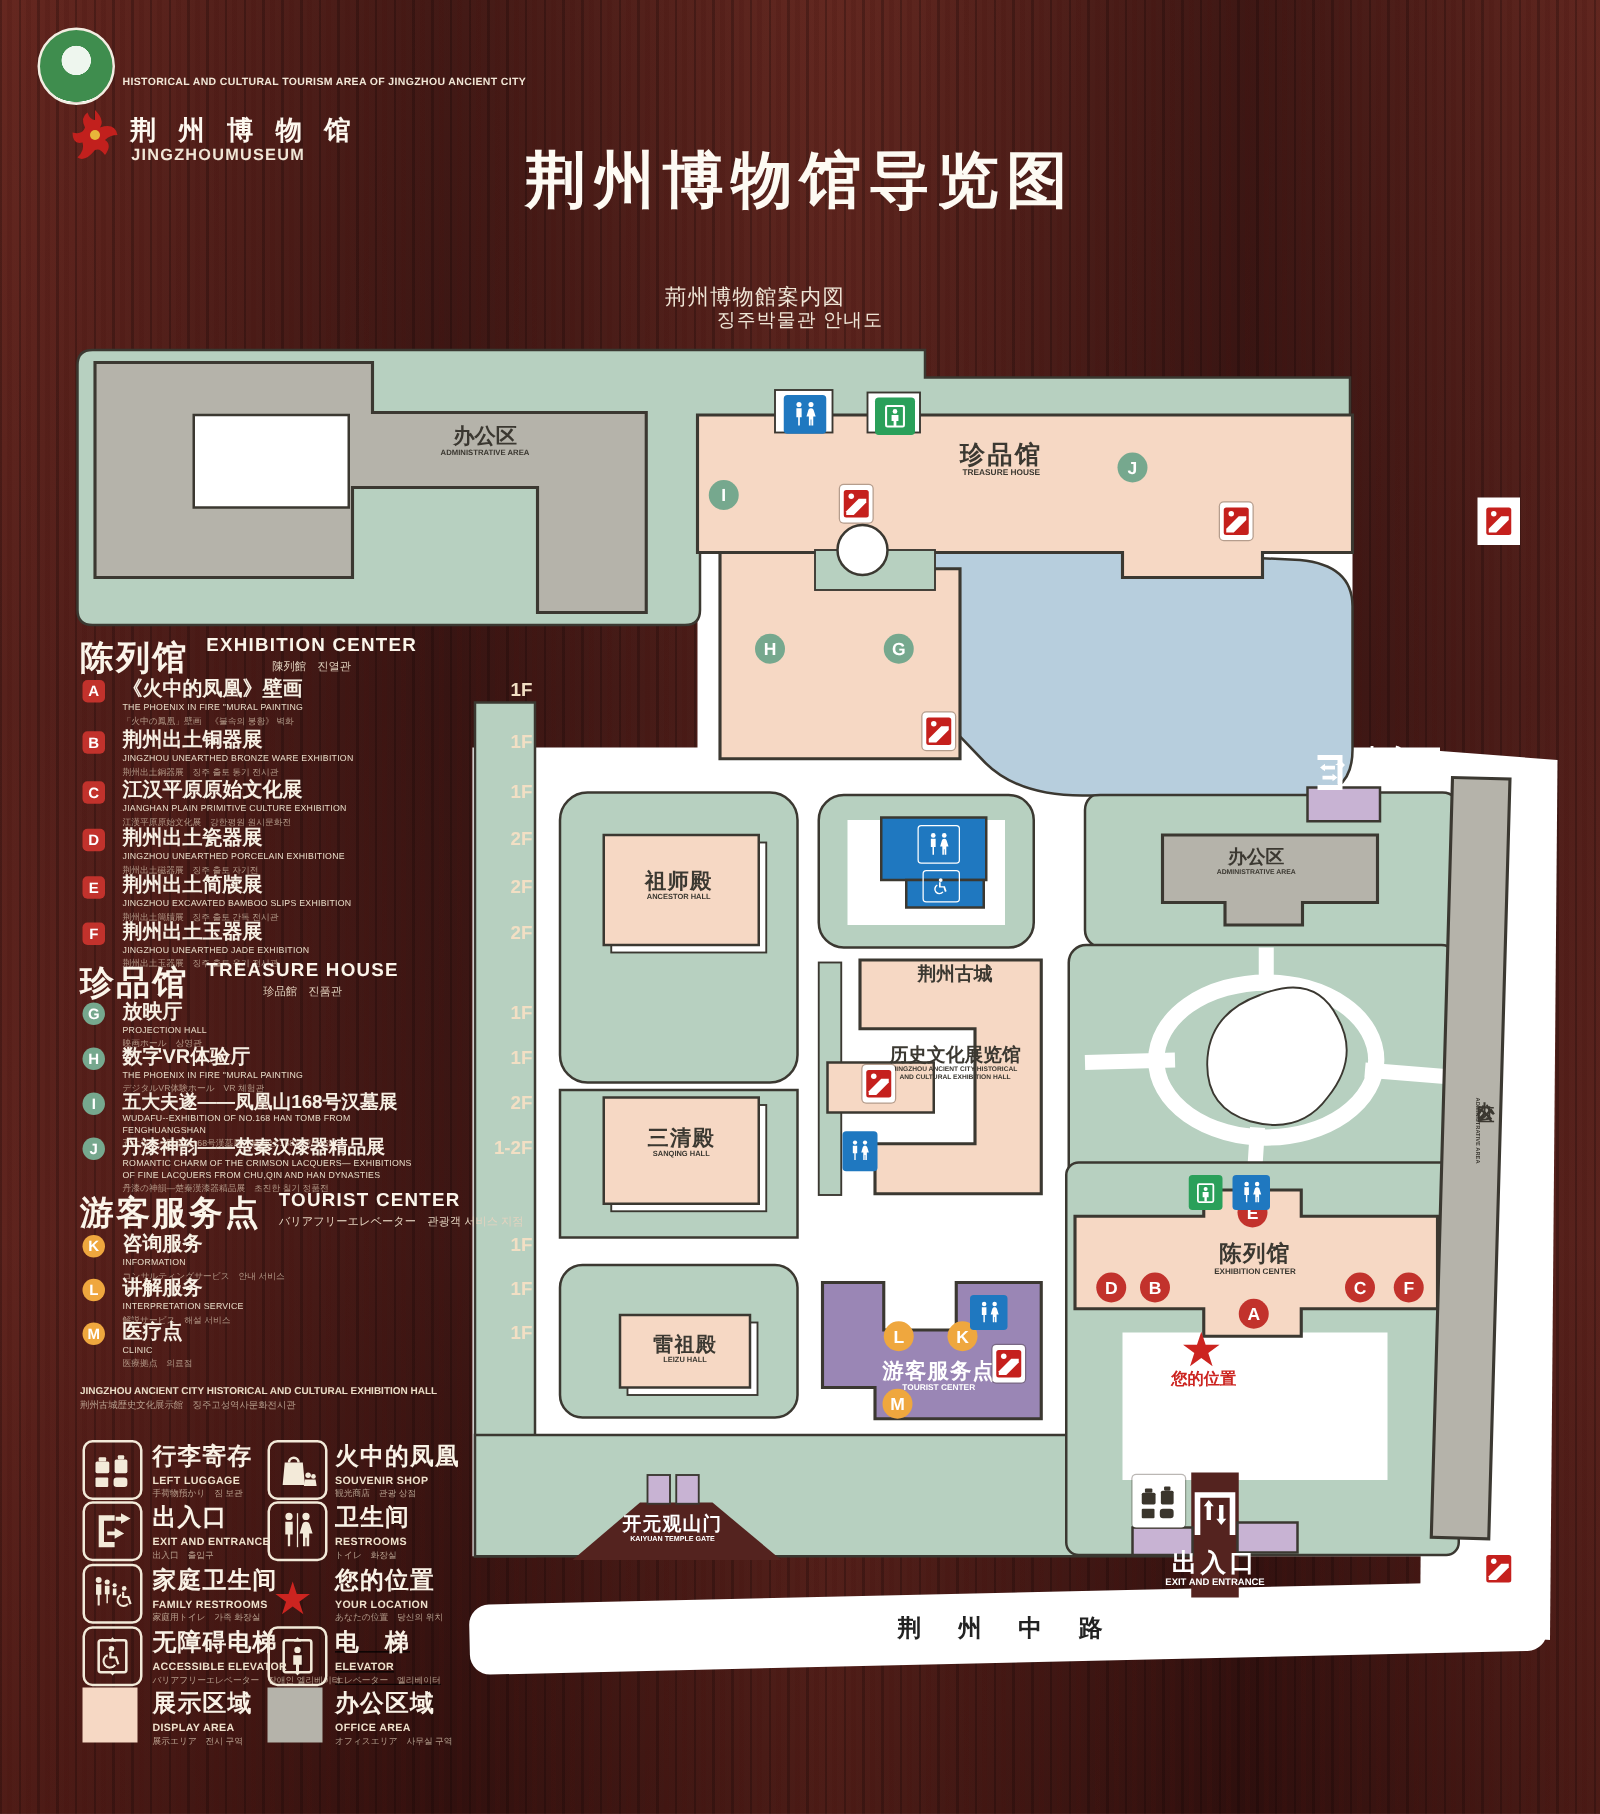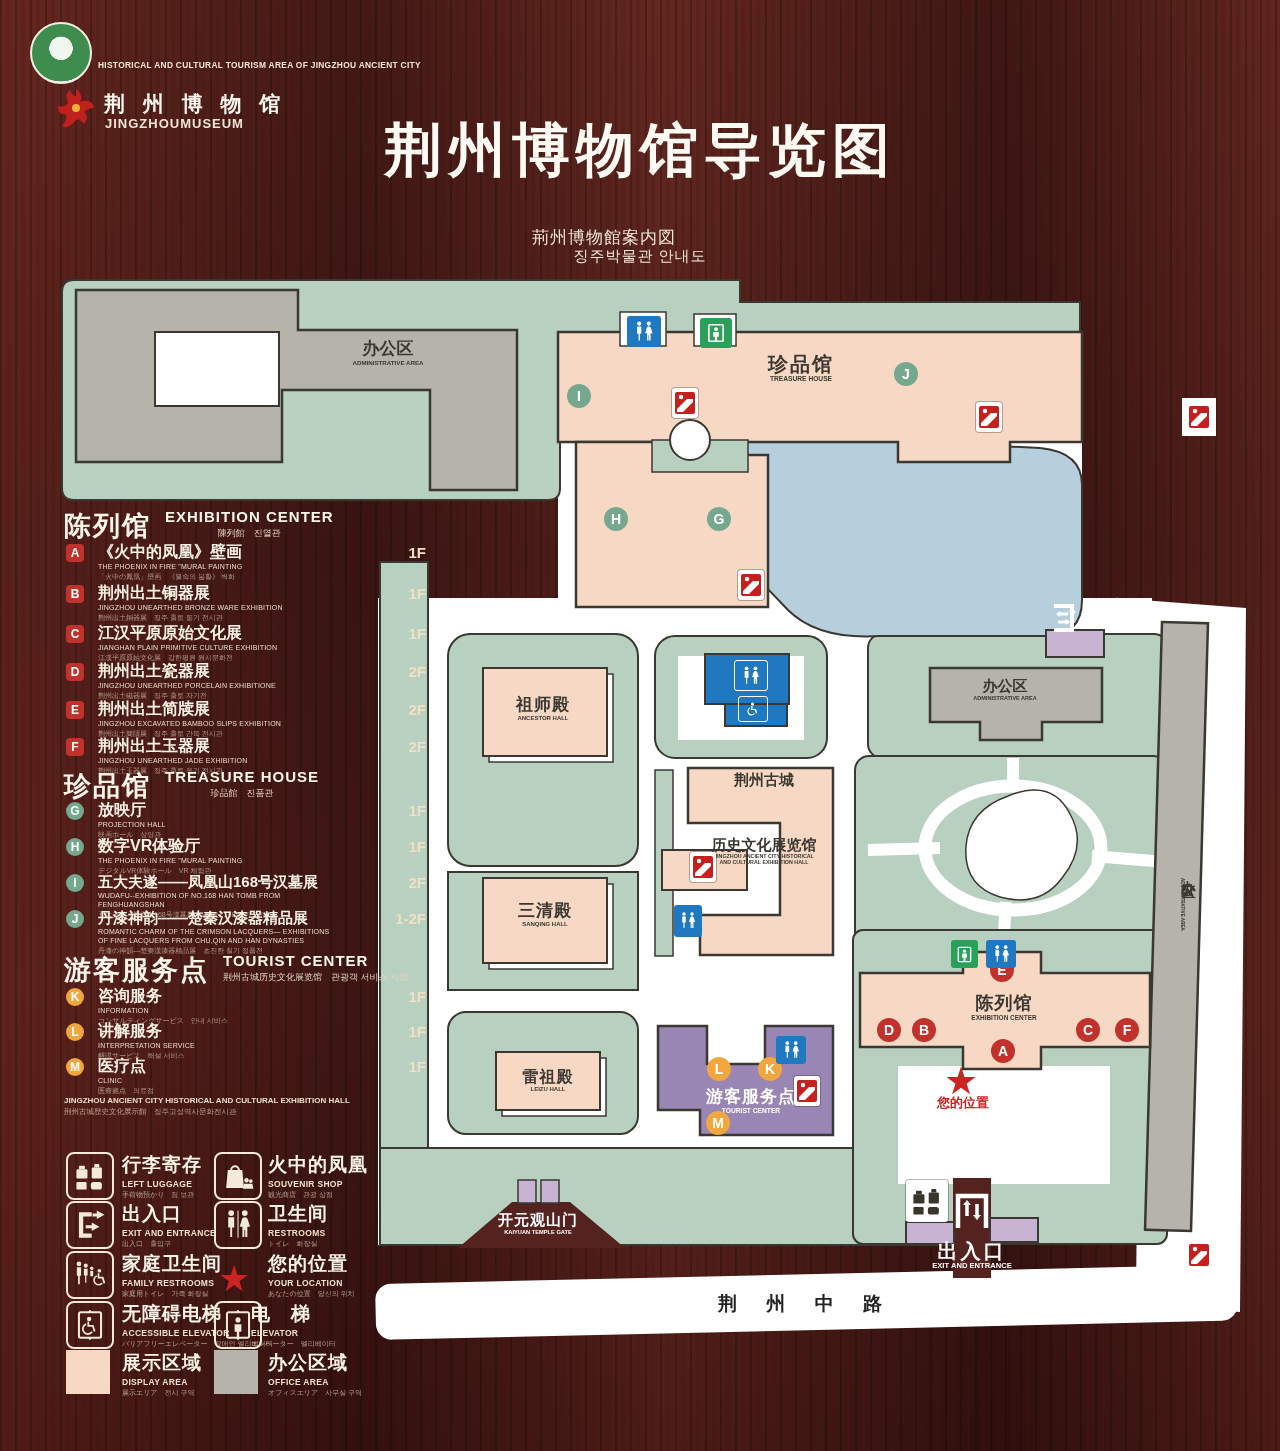--- a/index.html
+++ b/index.html
@@ -10,21 +10,21 @@
       repeating-linear-gradient(90deg, rgba(15,4,4,.25) 0 2px, rgba(0,0,0,0) 2px 6px, rgba(70,18,14,.2) 6px 10px, rgba(0,0,0,0) 10px 15px),
       linear-gradient(90deg, rgba(130,45,34,.30), rgba(35,9,8,.42) 28%, rgba(125,48,36,.28) 52%, rgba(30,7,7,.45) 78%, rgba(115,42,32,.30)),
       linear-gradient(180deg,#59251f,#451c19 38%,#50201c 68%,#3a1512);
   }
   #map-svg{position:absolute;left:0;top:0;}
   .abs{position:absolute;}
   .ctr{transform:translateX(-50%);text-align:center;}
   
   .logo-cn{color:#fdf8ef;font-weight:bold;}
   .logo-en{color:#f1e6d6;font-weight:bold;letter-spacing:.3px;}
-  .title-cn{color:#fdfaf3;font-weight:900;font-size:58px;letter-spacing:6px;white-space:nowrap;}
+  .title-cn{color:#fdfaf3;font-weight:900;font-size:49px;letter-spacing:6px;white-space:nowrap;}
   .title-en{color:#f3ece0;font-weight:bold;font-size:21px;letter-spacing:2.5px;}
   .title-ja{color:#efe5d6;font-size:17px;letter-spacing:1px;}
   .title-ko{color:#efe5d6;font-size:15px;letter-spacing:1px;}
   
   .sec-h-cn{color:#fbf5ea;font-weight:900;font-size:27px;letter-spacing:2px;}
   .sec-h-en{color:#fbf5ea;font-weight:900;font-size:15px;letter-spacing:1px;}
   .sec-h-sub{color:#e3d3bf;font-size:9px;margin-top:2px;text-align:center;}
   .item{position:absolute;left:66px;width:300px;}
   .item .t{color:#f7f0e4;font-weight:bold;font-size:16px;line-height:1.05;margin-left:32px;white-space:nowrap;}
   .item .e{color:#e8dcc8;font-size:7px;letter-spacing:.2px;margin-left:32px;margin-top:1px;width:240px;line-height:1.3;}
@@ -230,21 +230,21 @@
     <div class="t" style="font-size:15px;">丹漆神韵——楚秦汉漆器精品展</div>
     <div class="e">ROMANTIC CHARM OF THE CRIMSON LACQUERS— EXHIBITIONS OF FINE LACQUERS FROM CHU,QIN AND HAN DYNASTIES</div>
     <div class="s">丹漆の神韻—楚秦漢漆器精品展　초진한 칠기 정품전</div>
     <div class="floor">1-2F</div>
   </div>
 
   <div class="abs" style="left:64px;top:952px;display:flex;gap:14px;align-items:flex-start;">
     <div class="sec-h-cn">游客服务点</div>
     <div>
         <div class="sec-h-en">TOURIST CENTER</div>
-         <div class="sec-h-sub">荆州古城历史文化展览馆　관광객 서비스 지점</div>
+         <div class="sec-h-sub">バリアフリーエレベーター　관광객 서비스 지점</div>
       </div>
   </div>
   <div class="item" style="top:988px;">
     <div class="badge orange">K</div>
     <div class="t">咨询服务</div>
     <div class="e">INFORMATION</div>
     <div class="s">コンサルティングサービス　안내 서비스</div>
     <div class="floor">1F</div>
   </div>
   <div class="item" style="top:1023px;">
@@ -256,21 +256,21 @@
   </div>
   <div class="item" style="top:1058px;">
     <div class="badge orange">M</div>
     <div class="t">医疗点</div>
     <div class="e">CLINIC</div>
     <div class="s">医療拠点　의료점</div>
     <div class="floor">1F</div>
   </div>
 
   <div class="abs" style="left:64px;top:1092px;width:320px;">
-    <div style="color:#eadcc6;font-weight:bold;font-size:8px;margin-top:4px;">JINGZHOU ANCIENT CITY HISTORICAL AND CULTURAL EXHIBITION HALL</div>
+    <div style="color:#eadcc6;font-weight:bold;font-size:8px;margin-top:16px;">JINGZHOU ANCIENT CITY HISTORICAL AND CULTURAL EXHIBITION HALL</div>
     <div style="color:#d9c7b1;font-size:7.5px;opacity:.75;margin-top:2px;">荆州古城歴史文化展示館　징주고성역사문화전시관</div>
   </div>
 
   <div class="fac-icon" style="left:66px;top:1152px;">
     <svg width="34" height="34" viewBox="0 0 40 40" fill="#f3ead9">
         <rect x="4" y="12" width="13" height="11" rx="1.5"></rect>
         <rect x="7" y="8" width="7" height="4" rx="1"></rect>
         <rect x="22" y="10" width="12" height="13" rx="1.5"></rect>
         <rect x="25" y="6" width="6" height="4" rx="1"></rect>
         <rect x="4" y="27" width="12" height="9" rx="1"></rect>
@@ -366,21 +366,21 @@
   </div>
   <div class="fac-icon" style="left:214px;top:1301px;">
     <svg width="34" height="34" viewBox="0 0 40 40">
         <rect x="7" y="5" width="26" height="30" rx="2" fill="none" stroke="#f3ead9" stroke-width="2.4"></rect>
         <path fill="#f3ead9" d="M20 2l3.5 4h-7z"></path>
         <path fill="#f3ead9" d="M20 38l-3.5-4h7z"></path>
         <circle cx="20" cy="14" r="3" fill="#f3ead9"></circle>
         <path d="M16 19h8v9h-2.6v6h-2.8v-6H16z" fill="#f3ead9"></path>
       </svg>
   </div>
-  <div class="abs" style="left:251px;top:1301px;">
+  <div class="abs" style="left:268px;top:1301px;text-decoration:underline;">
     <div class="fac-cn">电　梯</div>
     <div class="fac-en">ELEVATOR</div>
     <div class="fac-sub">エレベーター　엘리베이터</div>
   </div>
 
   <div class="swatch" style="left:66px;top:1350px;background:#f6d8c4;"></div>
   <div class="abs" style="left:122px;top:1350px;">
     <div class="fac-cn">展示区域</div>
     <div class="fac-en">DISPLAY AREA</div>
     <div class="fac-sub">展示エリア　전시 구역</div>

